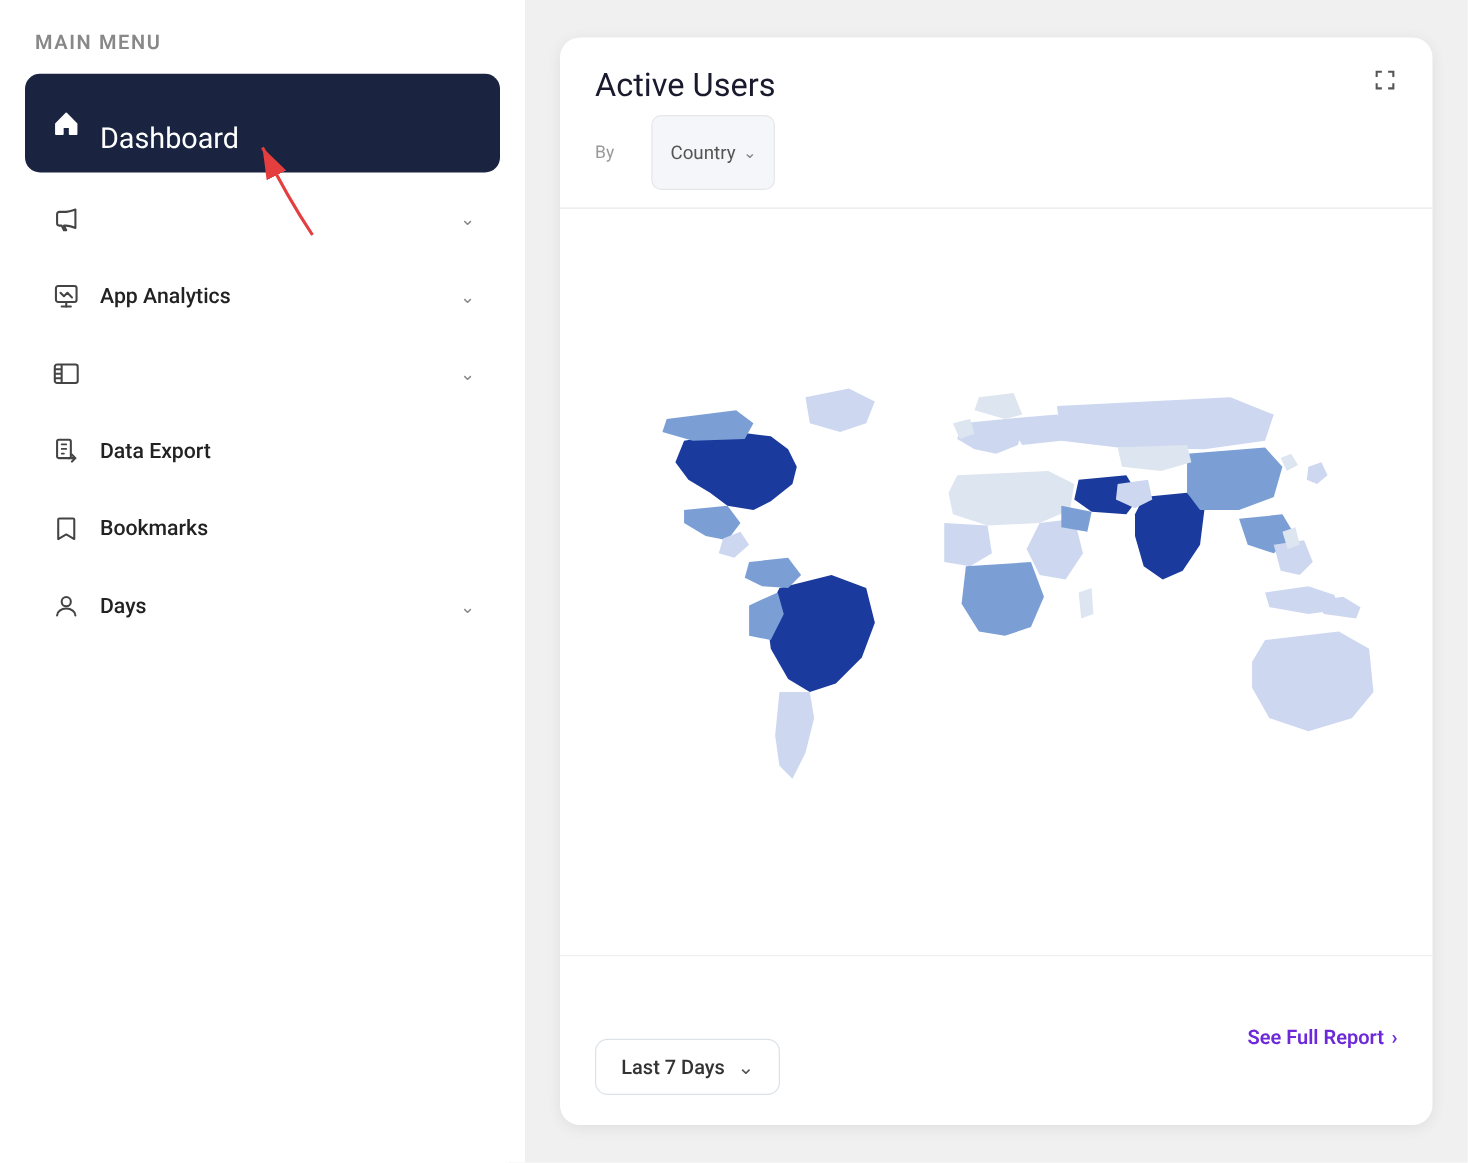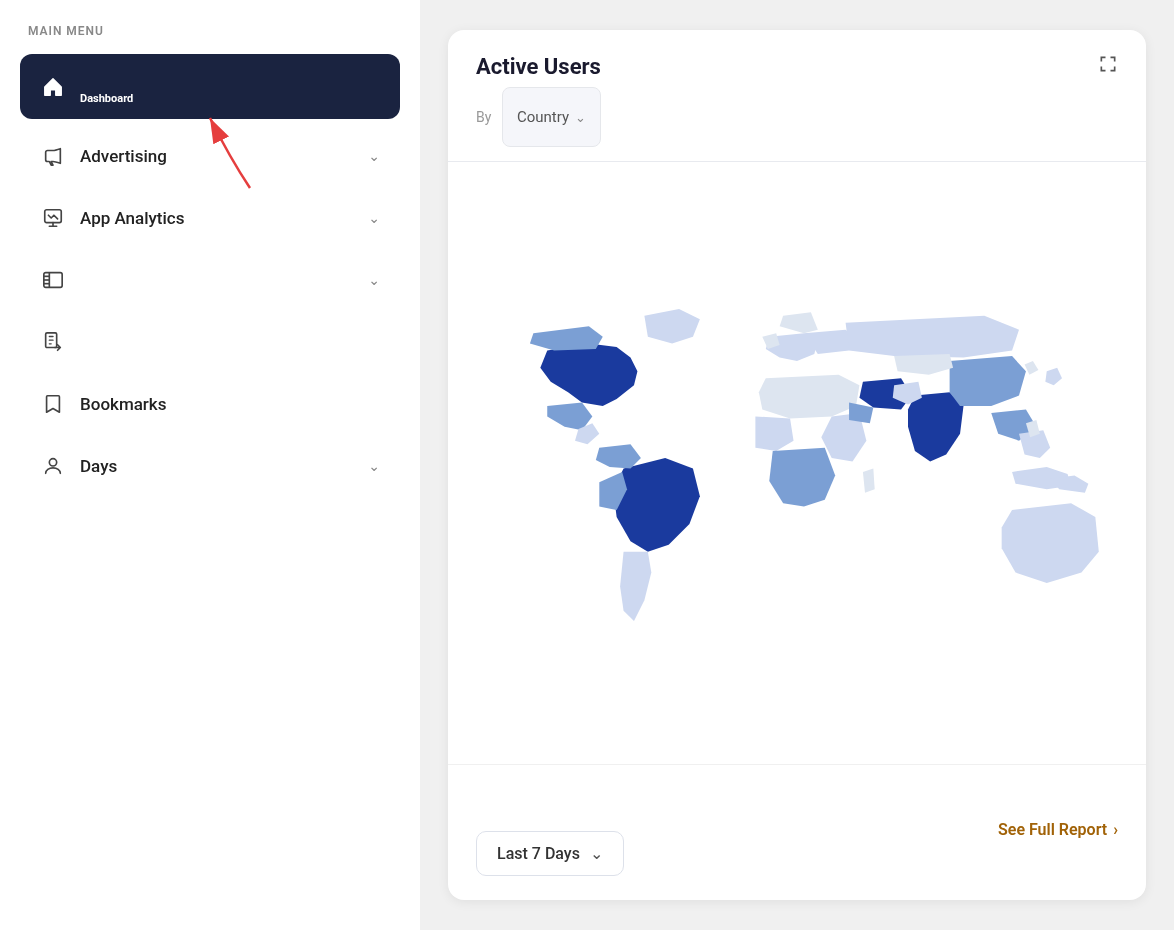--- a/index.html
+++ b/index.html
@@ -16,40 +16,40 @@
     .sidebar {
       width: 420px;
       min-width: 420px;
       background: #ffffff;
       padding: 24px 20px;
       display: flex;
       flex-direction: column;
       gap: 0;
     }
     .main-menu-label {
-      font-size: 12px;
+      font-size: 16px;
       font-weight: 600;
       color: #888;
       letter-spacing: 0.08em;
       margin-bottom: 16px;
       padding-left: 8px;
     }
     .nav-item-active {
       background: #1a2340;
       border-radius: 12px;
       display: flex;
       align-items: center;
       padding: 14px 20px;
       margin-bottom: 8px;
       cursor: pointer;
     }
     .nav-item-active .nav-label {
       color: #ffffff;
-      font-size: 11px;
-      font-weight: 700;
+      font-size: 23px;
+      font-weight: 400;
       margin-left: 14px;
       margin-top: 24px;
     }
     .nav-item {
       display: flex;
       align-items: center;
       padding: 16px 20px;
       cursor: pointer;
       border-radius: 12px;
       margin-bottom: 4px;
@@ -103,22 +103,22 @@
       flex-direction: column;
       overflow: hidden;
     }
     .card-header {
       padding: 24px 28px 0 28px;
       display: flex;
       align-items: flex-start;
       justify-content: space-between;
     }
     .card-title {
-      font-size: 22px;
-      font-weight: 700;
+      font-size: 26px;
+      font-weight: 400;
       color: #1a1a2e;
     }
     .card-subtitle-row {
       display: flex;
       align-items: center;
       gap: 8px;
       margin-top: 8px;
       justify-content: space-between;
     }
     .by-label {
@@ -189,21 +189,21 @@
     .time-dropdown .chevron {
       color: #555;
       font-size: 16px;
     }
     .see-full-report {
       display: flex;
       align-items: center;
       gap: 6px;
       font-size: 16px;
       font-weight: 600;
-      color: #a16207;
+      color: #6d28d9;
       cursor: pointer;
       justify-content: center;
     }
     .see-full-report .arrow-right {
       font-size: 16px;
     }
 
     
     .world-map-svg {
       width: 100%;
@@ -239,21 +239,20 @@
       <path d="M 50 80 Q 30 50 10 10" stroke="#e53e3e" stroke-width="2.5" fill="none" marker-end="url(#arrowhead)"></path>
     </svg>
   </div>
 
   <div class="nav-item">
     <span class="nav-icon">
       <svg width="22" height="22" viewBox="0 0 24 24" fill="none">
         <path d="M20 4C20 4 14 6 12 6H6C4.9 6 4 6.9 4 8V16C4 17.1 4.9 18 6 18H8L10 22H12L10 18H12C14 18 20 20 20 20V4Z" stroke="#444" stroke-width="1.8" fill="none" stroke-linejoin="round"></path>
       </svg>
     </span>
-    <span class="nav-label">Advertising</span>
     <span class="chevron-icon">⌄</span>
   </div>
 
   <div class="nav-item">
     <span class="nav-icon">
       <svg width="22" height="22" viewBox="0 0 24 24" fill="none">
         <rect x="3" y="3" width="18" height="14" rx="2" stroke="#444" stroke-width="1.8"></rect>
         <path d="M7 9L10 12L13 9L17 13" stroke="#444" stroke-width="1.8" stroke-linecap="round" stroke-linejoin="round"></path>
         <path d="M8 21H16" stroke="#444" stroke-width="1.8" stroke-linecap="round"></path>
         <path d="M12 17V21" stroke="#444" stroke-width="1.8" stroke-linecap="round"></path>
@@ -277,20 +276,21 @@
   </div>
 
   <div class="nav-item">
     <span class="nav-icon">
       <svg width="22" height="22" viewBox="0 0 24 24" fill="none">
         <rect x="4" y="2" width="12" height="16" rx="1.5" stroke="#444" stroke-width="1.8"></rect>
         <path d="M8 6H12M8 10H12M8 14H10" stroke="#444" stroke-width="1.5" stroke-linecap="round"></path>
         <path d="M14 18H20M17 15L20 18L17 21" stroke="#444" stroke-width="1.8" stroke-linecap="round" stroke-linejoin="round"></path>
       </svg>
     </span>
+    <span class="nav-label">Data Export</span>
   </div>
 
   <div class="nav-item">
     <span class="nav-icon">
       <svg width="22" height="22" viewBox="0 0 24 24" fill="none">
         <path d="M6 3H18C18.6 3 19 3.4 19 4V21L12 17L5 21V4C5 3.4 5.4 3 6 3Z" stroke="#444" stroke-width="1.8" stroke-linejoin="round"></path>
       </svg>
     </span>
     <span class="nav-label">Bookmarks</span>
   </div>

